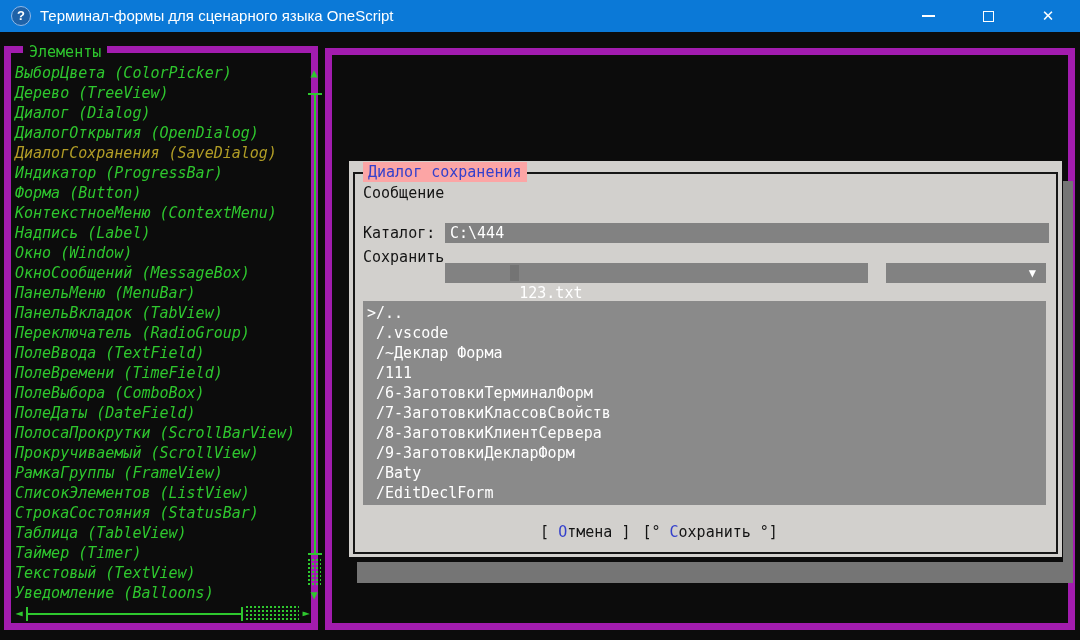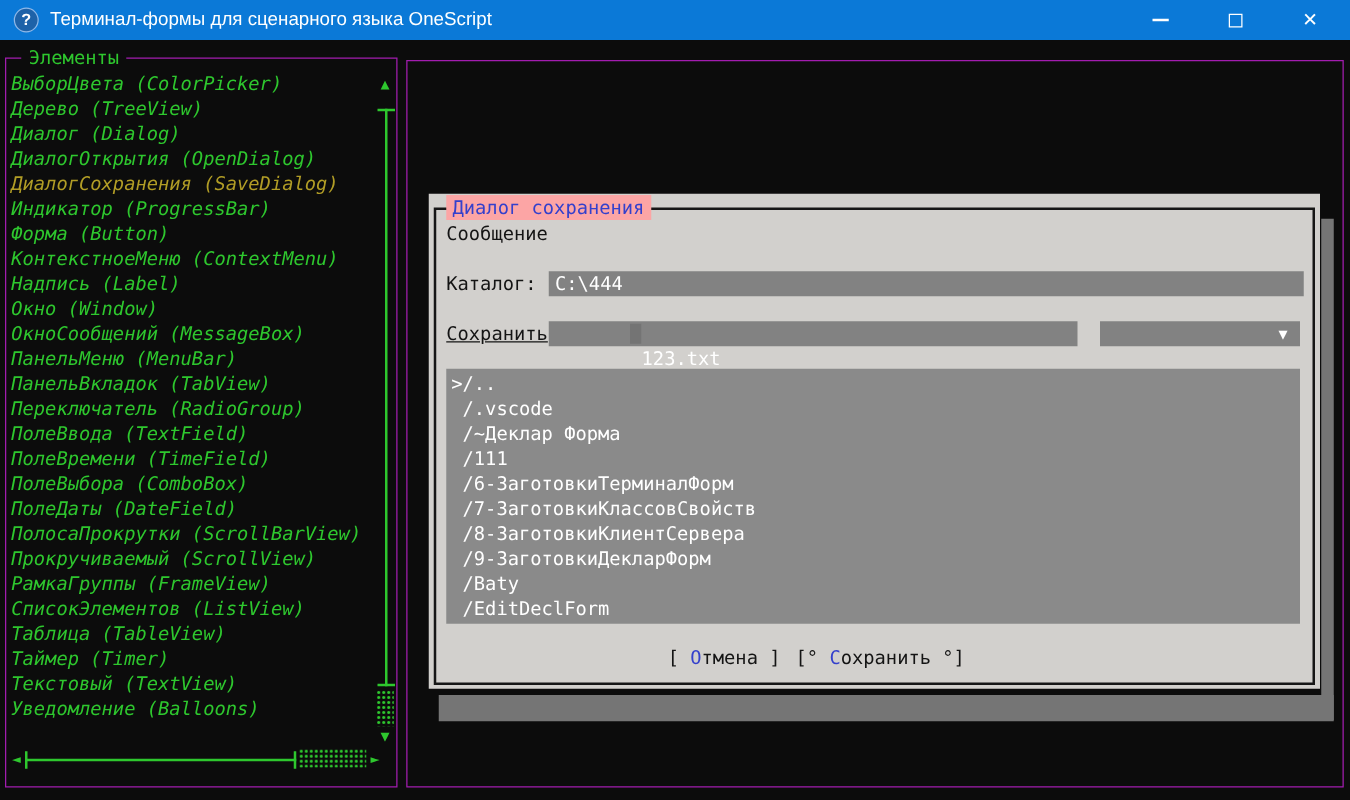--- a/index.html
+++ b/index.html
@@ -18,21 +18,21 @@
     border-radius:50%; background:#1e62a8; border:1px solid #8fb8e8;
     color:#fff; font-size:13px; font-weight:bold; text-align:center; line-height:18px; }
   .tb-title { position:absolute; left:40px; top:6px; color:#fff; font-size:15px; white-space:pre; }
   .tb-controls { position:absolute; right:12px; top:0; height:32px; display:flex; }
   .tb-btn { width:40px; height:32px; margin-left:20px; display:flex; align-items:center; justify-content:center; color:#fff; }
   .glyph-min { width:13px; height:2px; background:#fff; }
   .glyph-max { width:11px; height:11px; border:1px solid #fff; }
   .glyph-close { font-size:15px; font-family:"DejaVu Sans", sans-serif; }
 
   
-  .panel { position:absolute; border:1px solid #a21caf; background:#0c0c0c; }
+  .panel { position:absolute; border:7px solid #a21caf; background:#0c0c0c; }
   .panel-left  { left:4px;  top:46px; width:314px; height:584px; }
   .panel-right { left:325px; top:48px; width:750px; height:582px; }
   .panel-title { position:absolute; top:-11px; left:12px; background:#0c0c0c;
     padding:0 6px; color:#2ec72e; white-space:pre; }
 
   
   .items { position:absolute; left:4px; top:10px; width:282px; }
   .li { height:20px; color:#2ec72e; white-space:pre;font-style:italic; }
   .li.selected { color:#b19d26; }
 
@@ -61,21 +61,21 @@
   .shadow-bottom { left:25px;  top:507px; width:716px; height:21px; }
   .dialog { position:absolute; left:17px; top:106px; width:713px; height:396px;
     background:#d2d0cd; color:#141414; }
   .dframe { position:absolute; left:4px; top:11px; width:705px; height:382px;
     border:2px solid #161616; }
   .dtitle { position:absolute; left:14px; top:1px; height:20px; z-index:2;
     background:#fca5a5; padding:0 5px; color:#3440cc; white-space:pre; }
   .dlabel { position:absolute; white-space:pre; }
   .lbl-message { left:14px; top:22px; }
   .lbl-catalog { left:14px; top:62px; }
-  .lbl-save    { left:14px; top:102px;text-decoration:underline; }
+  .lbl-save    { left:14px; top:86px; }
   .field { position:absolute; height:20px; background:#828282; color:#fff; white-space:pre; }
   .fld-catalog { left:96px; top:62px; width:604px; padding-left:5px; }
   .fld-name    { left:96px; top:102px; width:423px; padding-left:2px; }
   .txt-cursor { position:absolute; left:65px; top:2px; width:9px; height:16px; background:#747474; }
   .combo { left:537px; top:102px; width:160px; }
   .combo-arrow { position:absolute; right:10px; top:0; color:#fff; font-size:12px; line-height:20px; }
   .filelist { position:absolute; left:14px; top:140px; width:683px; height:204px;
     background:#8a8a8a; padding:2px 0 0 4px; overflow:hidden; }
   .fitem { height:20px; color:#fff; white-space:pre; }
   .btnrow { position:absolute; left:0; top:361px; width:620px;
@@ -122,20 +122,21 @@
       <div class="li">ПанельВкладок (TabView)</div>
       <div class="li">Переключатель (RadioGroup)</div>
       <div class="li">ПолеВвода (TextField)</div>
       <div class="li">ПолеВремени (TimeField)</div>
       <div class="li">ПолеВыбора (ComboBox)</div>
       <div class="li">ПолеДаты (DateField)</div>
       <div class="li">ПолосаПрокрутки (ScrollBarView)</div>
       <div class="li">Прокручиваемый (ScrollView)</div>
       <div class="li">РамкаГруппы (FrameView)</div>
       <div class="li">СписокЭлементов (ListView)</div>
+      <div class="li">СтрокаСостояния (StatusBar)</div>
       <div class="li">Таблица (TableView)</div>
       <div class="li">Таймер (Timer)</div>
       <div class="li">Текстовый (TextView)</div>
       <div class="li">Уведомление (Balloons)</div>
     </div>
 
     <div class="sb arrow v-up">▲</div>
     <div class="sb sb-line v-track"></div>
     <div class="sb sb-line v-tick-top"></div>
     <div class="sb sb-line v-tick-bottom"></div>

